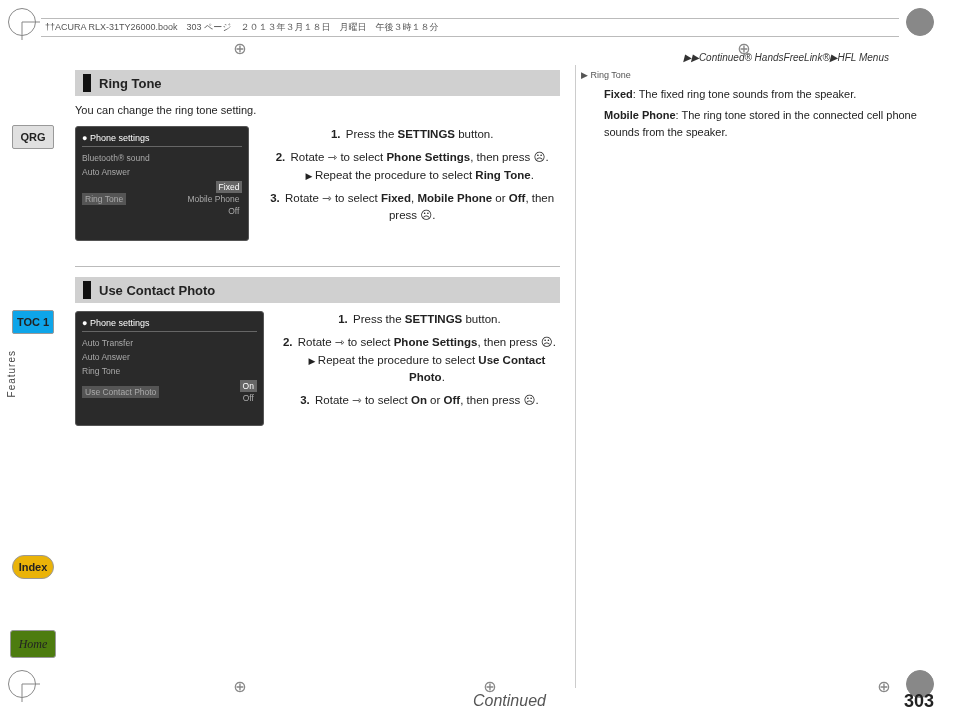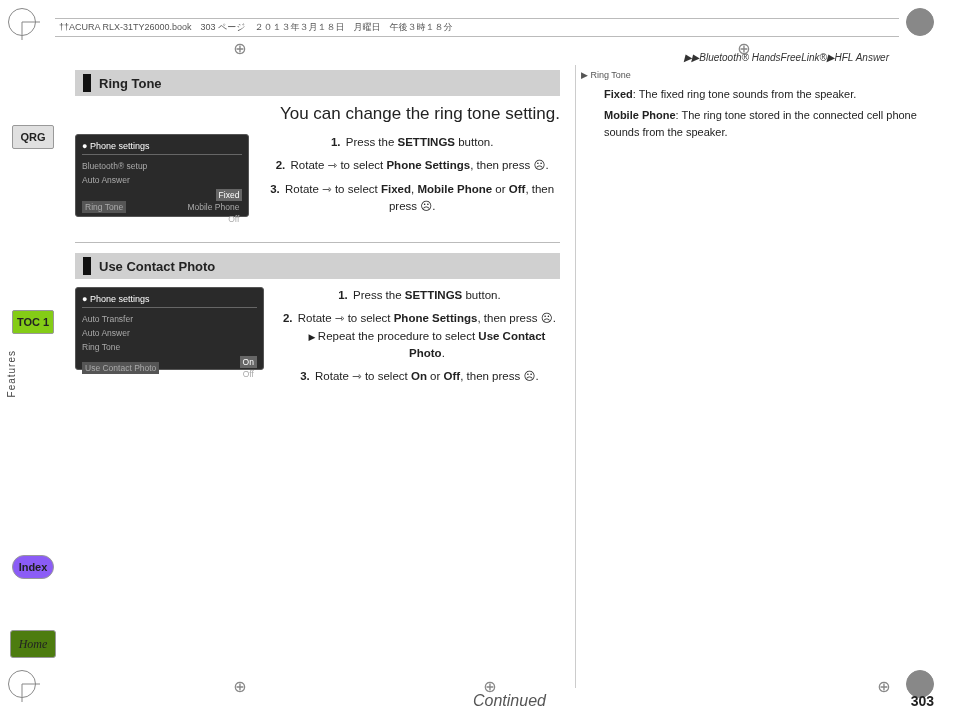--- a/index.html
+++ b/index.html
@@ -43,21 +43,21 @@
       position: absolute;
       background: #888;
     }
     .corner-cross::before { width: 1px; height: 18px; left: 50%; transform: translateX(-50%); }
     .corner-cross::after  { height: 1px; width: 18px; top: 50%; transform: translateY(-50%); }
 
     
     .file-info-bar {
       position: absolute;
       top: 18px;
-      left: 55px;
+      left: 41px;
       right: 55px;
       font-size: 9px;
       color: #555;
       display: flex;
       align-items: center;
       gap: 4px;
       border-top: 1px solid #bbb;
       border-bottom: 1px solid #bbb;
       padding: 2px 4px;
     }
@@ -90,22 +90,22 @@
       padding: 5px 1px;
       border: 1px solid #999;
       background: #e8e8e8;
       text-align: center;
       font-size: 11px;
       font-weight: bold;
       cursor: pointer;
       border-radius: 2px;
     }
     .sidebar-btn.qrg { top: 125px; left: 12px; background: #e0e0e0; }
-    .sidebar-btn.toc { top: 310px; left: 12px; background: #84cc16; }
-    .sidebar-btn.index { top: 555px; left: 12px; background: #8b5cf6; border-radius: 12px; }
+    .sidebar-btn.toc { top: 310px; left: 12px; background: #0ea5e9; }
+    .sidebar-btn.index { top: 555px; left: 12px; background: #eab308; border-radius: 12px; }
 
     .sidebar-features-label {
       position: absolute;
       top: 350px;
       left: 6px;
       writing-mode: vertical-rl;
       transform: rotate(180deg);
       font-size: 10px;
       color: #444;
       letter-spacing: 1px;
@@ -156,30 +156,29 @@
       font-weight: bold;
     }
     .section-heading .black-bar {
       width: 8px;
       height: 18px;
       background: #111;
       margin-right: 8px;
     }
 
     .section-intro {
-      font-size: 17px;
+      font-size: 11px;
       margin-bottom: 10px;
       color: #222;
-      text-align: right;
     }
 
     
     .phone-settings-img {
       width: 195px;
-      height: 83px;
+      height: 115px;
       background: #2a2a2a;
       border: 1px solid #555;
       border-radius: 3px;
       float: left;
       margin-right: 15px;
       margin-bottom: 10px;
       padding: 6px;
       position: relative;
     }
     .ps-title {
@@ -263,21 +262,21 @@
     .continued-text {
       font-size: 16px;
       color: #555;
       font-style: italic;
       flex: 1;
       text-align: center;
     }
     .page-number {
       position: absolute;
       right: 20px;
-      font-size: 14px;
+      font-size: 18px;
       font-weight: bold;
       color: #222;
     }
 
     
     .crosshair {
       position: absolute;
       width: 20px;
       height: 20px;
       display: flex;
@@ -308,21 +307,21 @@
 </div>
 <div class="corner-decoration br">
   <div class="corner-circle filled"></div>
 </div>
 
 <div class="file-info-bar">
   <span>††ACURA RLX-31TY26000.book　303 ページ　２０１３年３月１８日　月曜日　午後３時１８分</span>
 </div>
 
 <div class="header-breadcrumb">
-  <span>▶▶Bluetooth® HandsFreeLink®▶HFL Answer</span>
+  <span>▶▶Continued® HandsFreeLink®▶HFL Menus</span>
 </div>
 
 <div class="left-sidebar">
   <div class="sidebar-btn qrg">QRG</div>
   <div class="sidebar-btn toc">TOC 1</div>
   <div class="sidebar-features-label">Features</div>
   <div class="sidebar-btn index">Index</div>
   <div class="home-btn">Home</div>
 </div>
 
@@ -335,21 +334,21 @@
         <div class="black-bar"></div>
         <span>Ring Tone</span>
       </div>
       <p class="section-intro">You can change the ring tone setting.</p>
 
       <div style="display:flex; margin-bottom:8px;">
 
         <div class="phone-settings-img">
           <div class="ps-title">● Phone settings</div>
           <div class="ps-row">
-            <span class="ps-label">Bluetooth® setup</span>
+            <span class="ps-label">Bluetooth® sound</span>
           </div>
           <div class="ps-row">
             <span class="ps-label">Auto Answer</span>
           </div>
           <div class="ps-row">
             <span class="ps-highlight">Ring Tone</span>
             <div class="ps-selected">
               <span class="ps-opt selected">Fixed</span>
               <span class="ps-opt">Mobile Phone</span>
               <span class="ps-opt">Off</span>
@@ -358,20 +357,21 @@
         </div>
 
         <div class="steps-list">
           <div class="step-item">
             <span class="step-num">1.</span>
             Press the <strong>SETTINGS</strong> button.
           </div>
           <div class="step-item">
             <span class="step-num">2.</span>
             Rotate <span style="font-family:serif;">⇾</span> to select <strong>Phone Settings</strong>, then press <span>☹</span>.
+            <span class="arrow-bullet">Repeat the procedure to select <strong>Ring Tone</strong>.</span>
           </div>
           <div class="step-item">
             <span class="step-num">3.</span>
             Rotate <span style="font-family:serif;">⇾</span> to select <strong>Fixed</strong>, <strong>Mobile Phone</strong> or <strong>Off</strong>, then press <span>☹</span>.
           </div>
         </div>
       </div>
     </div>
 
     <div class="section-separator"></div>

